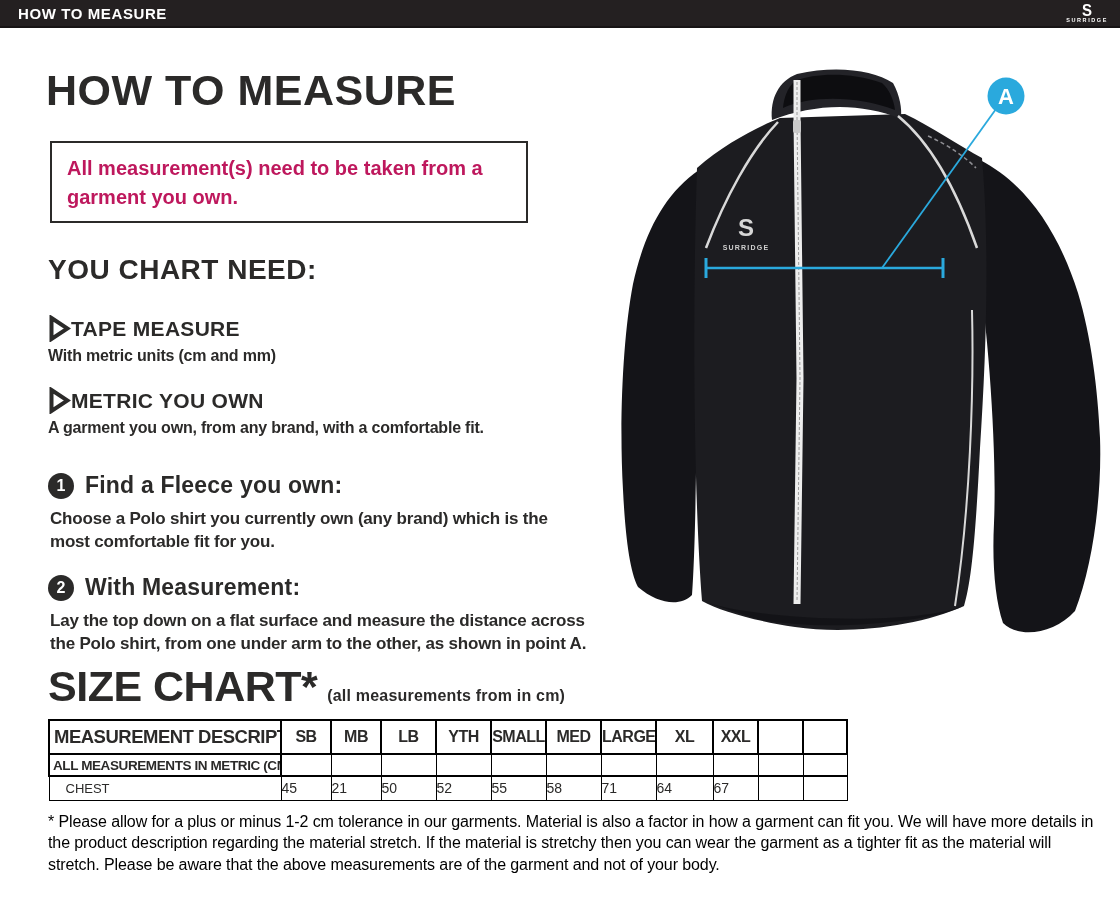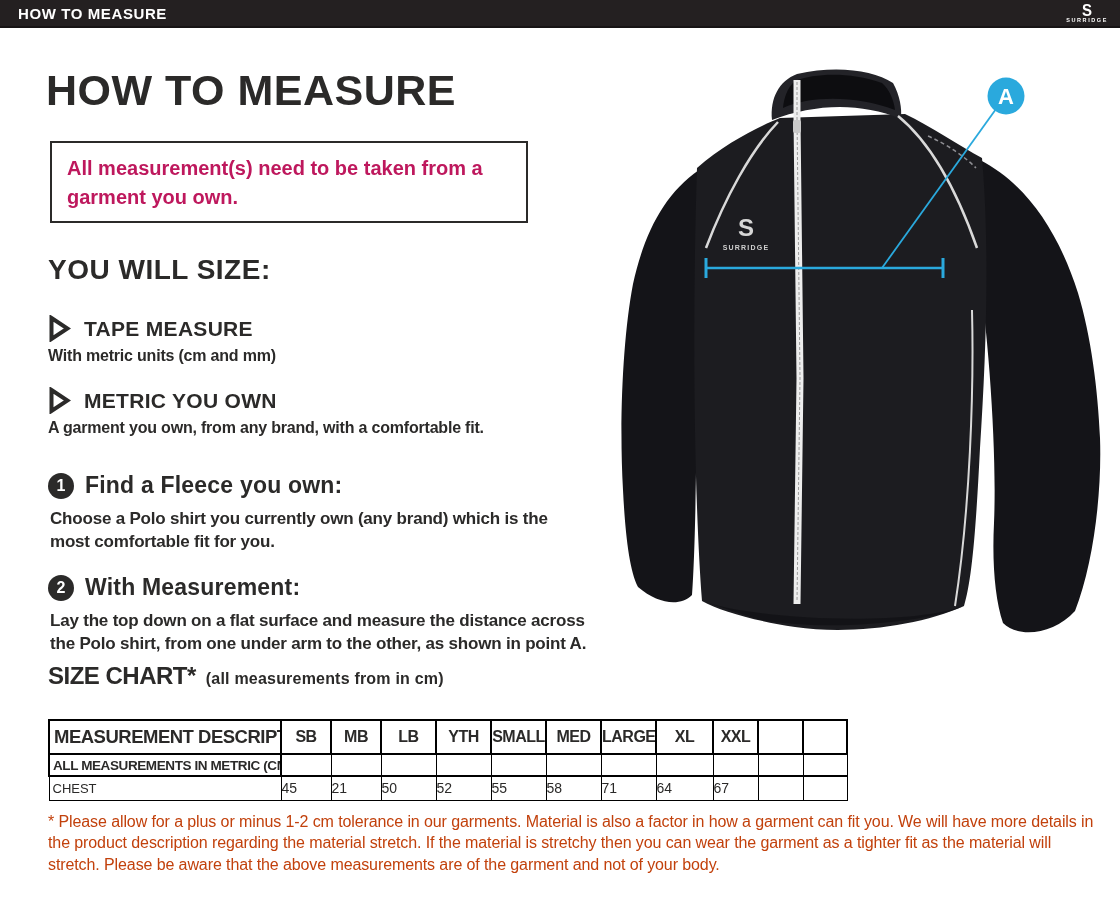--- a/index.html
+++ b/index.html
@@ -26,58 +26,58 @@
   .notice-box {
     position:absolute; left:50px; top:141px; width:478px; height:82px;
     border:2px solid #2b2a29; padding:11px 15px;
     font-size:20px; font-weight:bold; line-height:1.45; color:#be185d;
   }
   .ywn-heading {
     position:absolute; left:48px; top:254px;
     font-size:28px; font-weight:900; letter-spacing:0.5px; white-space:nowrap;
   }
   .need-item { position:absolute; left:48px; }
-  .need-item .title-row { display:flex; align-items:center; gap:13px; }
+  .need-item .title-row { display:flex; align-items:center; }
   .need-item .title { font-size:21px; font-weight:900; letter-spacing:0.3px; white-space:nowrap; }
   .need-item .desc { font-size:16px; font-weight:bold; letter-spacing:-0.2px; margin-top:5px; white-space:nowrap; }
   .tri-icon { display:block; }
 
   .step { position:absolute; left:48px; }
   .step .title-row { display:flex; align-items:center; gap:11px; }
   .step .num {
     width:26px; height:26px; border-radius:50%; background:#2b2a29; color:#fff;
     font-size:16px; font-weight:bold; display:flex; align-items:center; justify-content:center;
   }
   .step .title { font-size:23px; font-weight:900; letter-spacing:0.2px; white-space:nowrap; }
   .step .body { margin-top:9px; margin-left:2px; width:540px; font-size:17px; font-weight:bold; line-height:1.33; letter-spacing:-0.2px; }
 
   .size-chart-head {
     position:absolute; left:48px; top:662px;
     display:flex; align-items:baseline; gap:10px; white-space:nowrap;
   }
-  .size-chart-head .main { font-size:24px; font-weight:900; letter-spacing:-0.5px; }
+  .size-chart-head .main { font-size:43px; font-weight:900; letter-spacing:-0.5px; }
   .size-chart-head .sub { font-size:16px; font-weight:bold; letter-spacing:0.2px; }
 
   
   .size-table {
     position:absolute; left:48px; top:719px; width:798px;
     border-collapse:collapse; table-layout:fixed; background:#fff;
   }
   .size-table th, .size-table td { border:1px solid #000; overflow:hidden; white-space:nowrap; }
   .size-table thead th { border-width:2px; height:34px; font-size:16px; font-weight:800; letter-spacing:-0.5px; text-align:center; }
   .size-table thead th.desc-col { font-size:18.5px; text-align:left; padding-left:4px; }
   .size-table tr.metric-row td { height:22px; font-size:13.5px; font-weight:800; letter-spacing:-0.4px; text-align:left; padding-left:3px; }
   .size-table tr.metric-row td.val { border-bottom-width:2px; }
   .size-table tr.metric-row td.desc-col { border-width:2px; }
   .size-table tr.chest-row td { height:24px; font-size:14px; font-weight:normal; }
-  .size-table tr.chest-row td.desc-col { font-size:13px; text-align:left; padding-left:3px; }
+  .size-table tr.chest-row td.desc-col { font-size:13px; text-align:left; padding-left:16px; }
 
   .footnote {
     position:absolute; left:48px; top:811px; width:1048px;
-    font-size:16px; line-height:1.33; letter-spacing:-0.1px; color:#c2410c; font-weight:normal;
+    font-size:16px; line-height:1.33; letter-spacing:-0.1px; color:#000000; font-weight:normal;
   }
 
   
   .figure-wrap { position:absolute; left:600px; top:58px; width:520px; height:622px; }
 </style>
 </head>
 <body>
 
 <header class="topbar">
   <span class="topbar-title">HOW TO MEASURE</span>
@@ -86,21 +86,21 @@
     <span class="logo-word">SURRIDGE</span>
   </span>
 </header>
 
 <div class="h1">HOW TO MEASURE</div>
 
 <div class="notice-box">
   <span>All measurement(s) need to be taken from a garment you own.</span>
 </div>
 
-<div class="ywn-heading">YOU WILL SIZE:</div>
+<div class="ywn-heading">YOU CHART NEED:</div>
 
 <div class="need-item" style="top:315px;">
   <div class="title-row">
     <svg class="tri-icon" width="23" height="27" viewBox="0 0 23 27">
       <path d="M3.5,3 L19.5,13.5 L3.5,24 Z" fill="#fff" stroke="#2b2a29" stroke-width="4" stroke-linejoin="miter"></path>
     </svg>
     <span class="title">TAPE MEASURE</span>
   </div>
   <div class="desc">With metric units (cm and mm)</div>
 </div>

